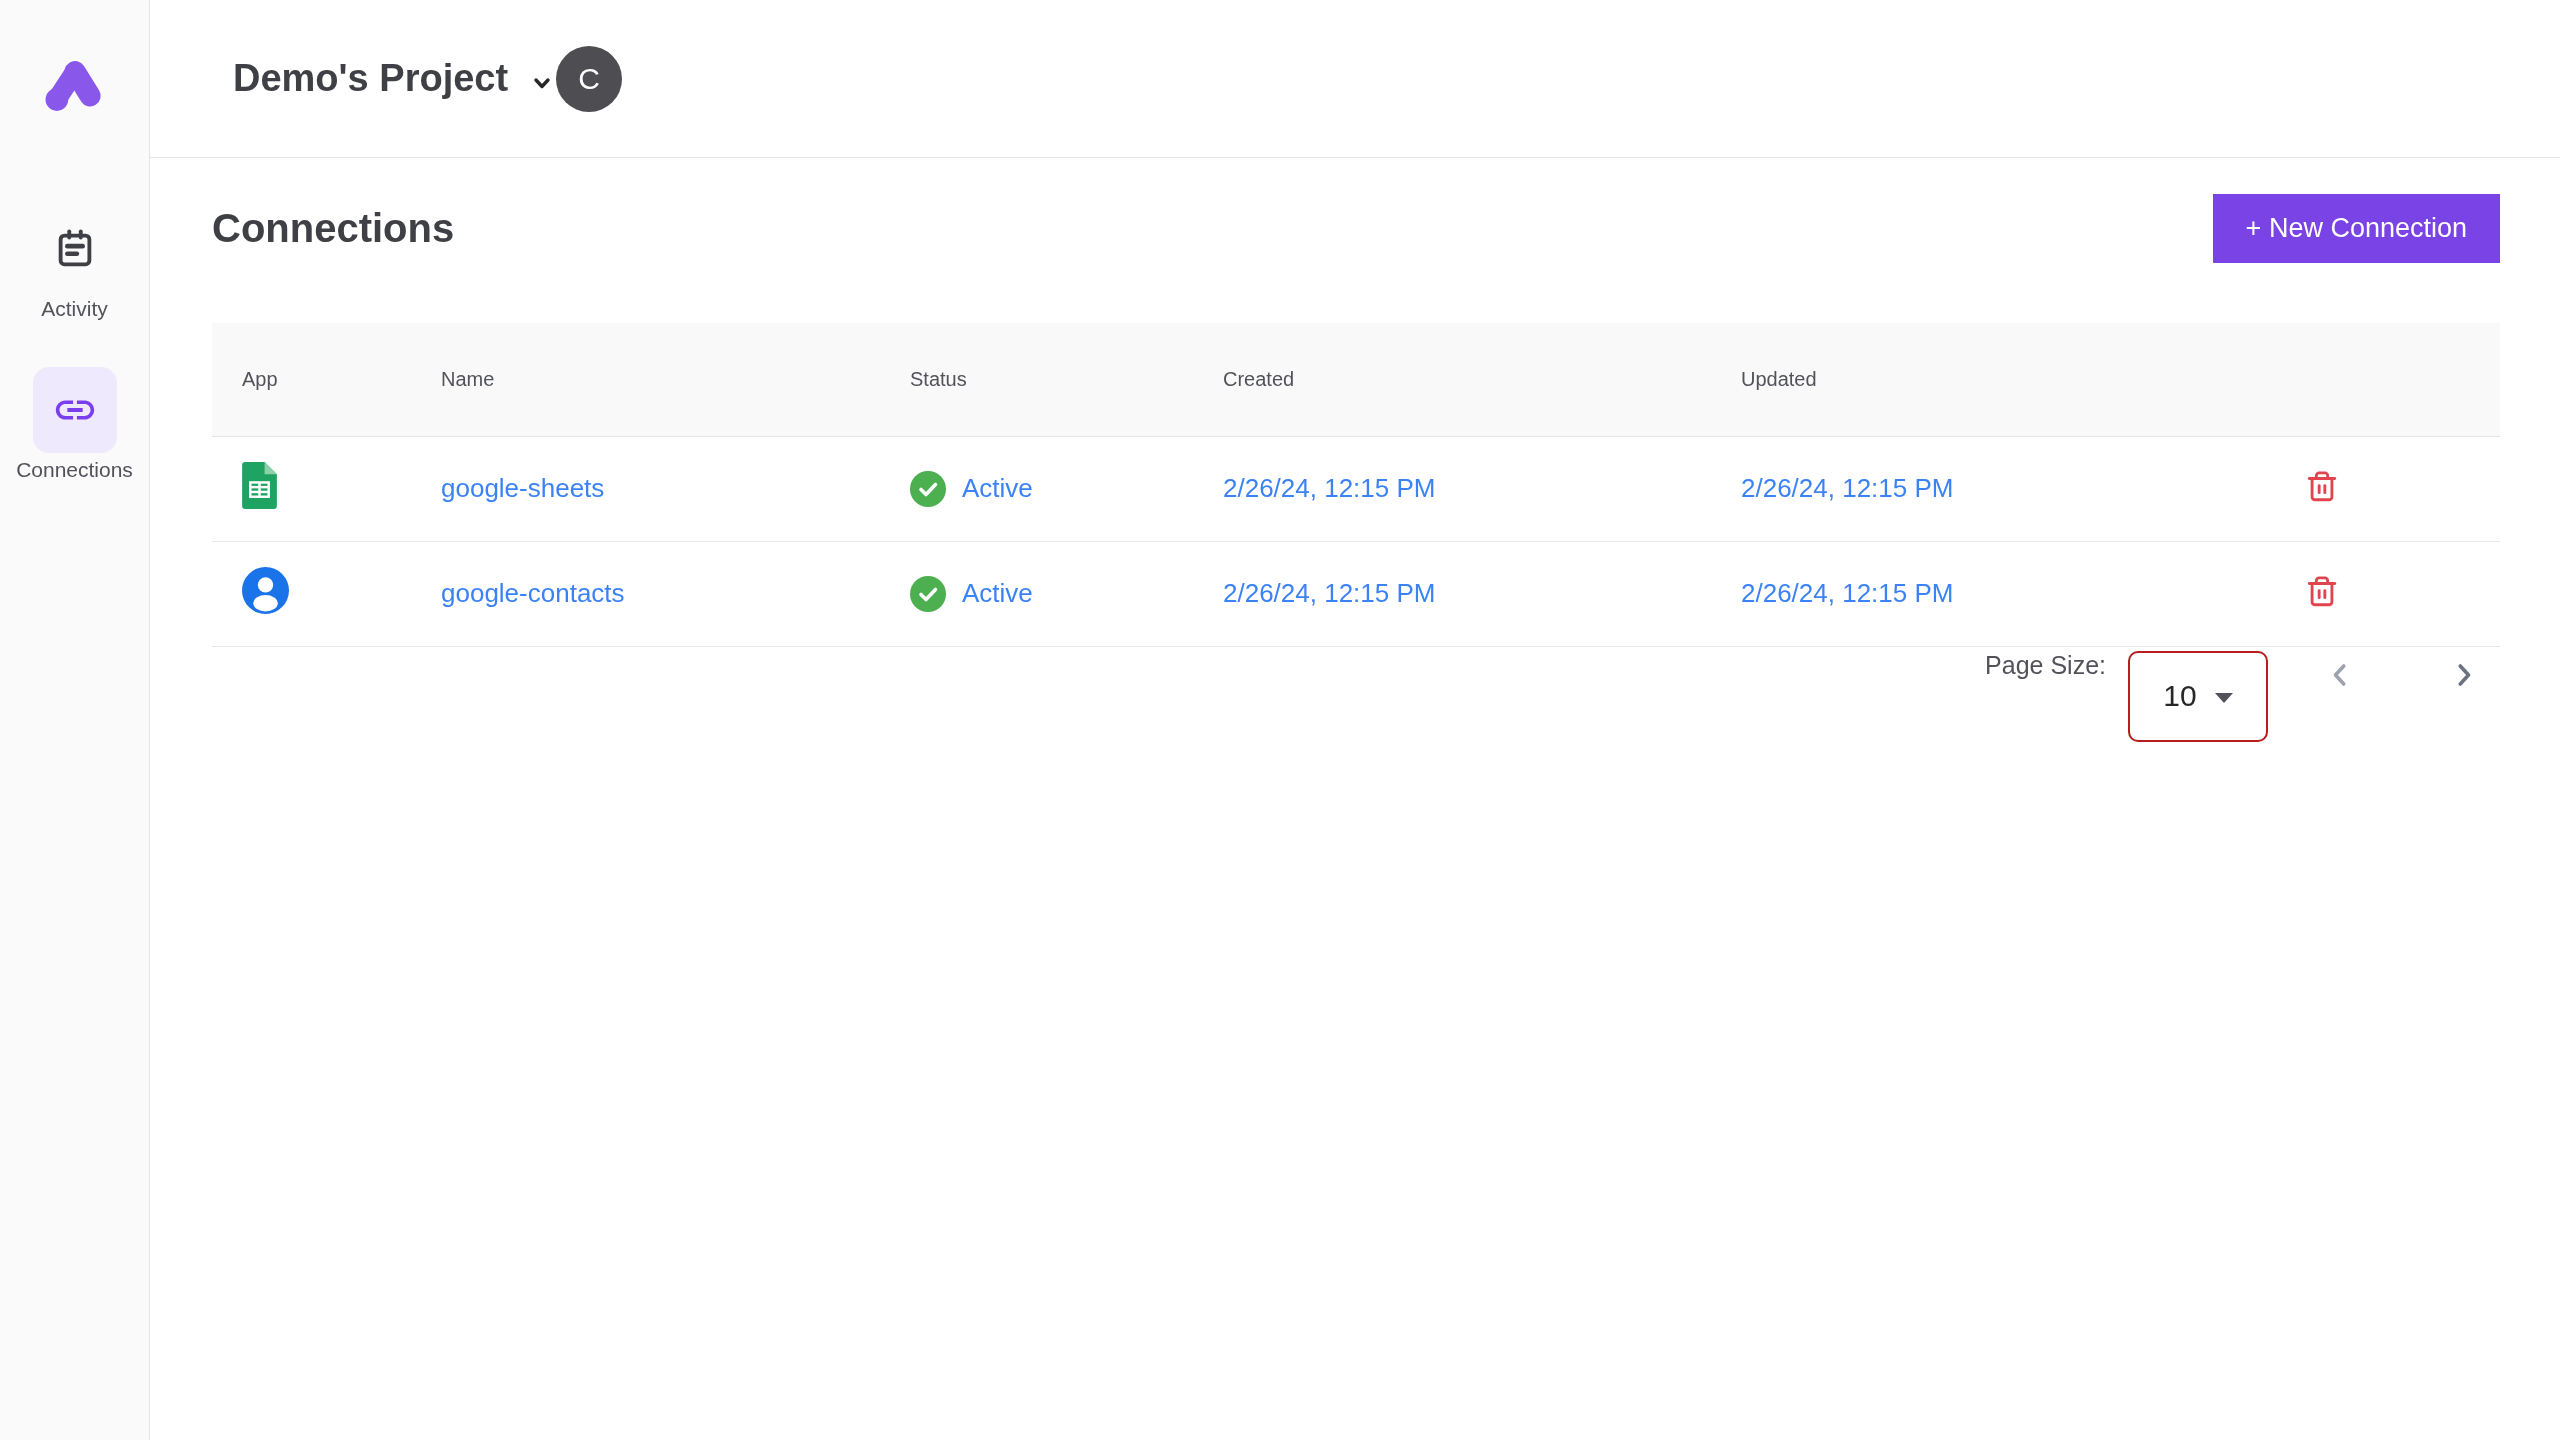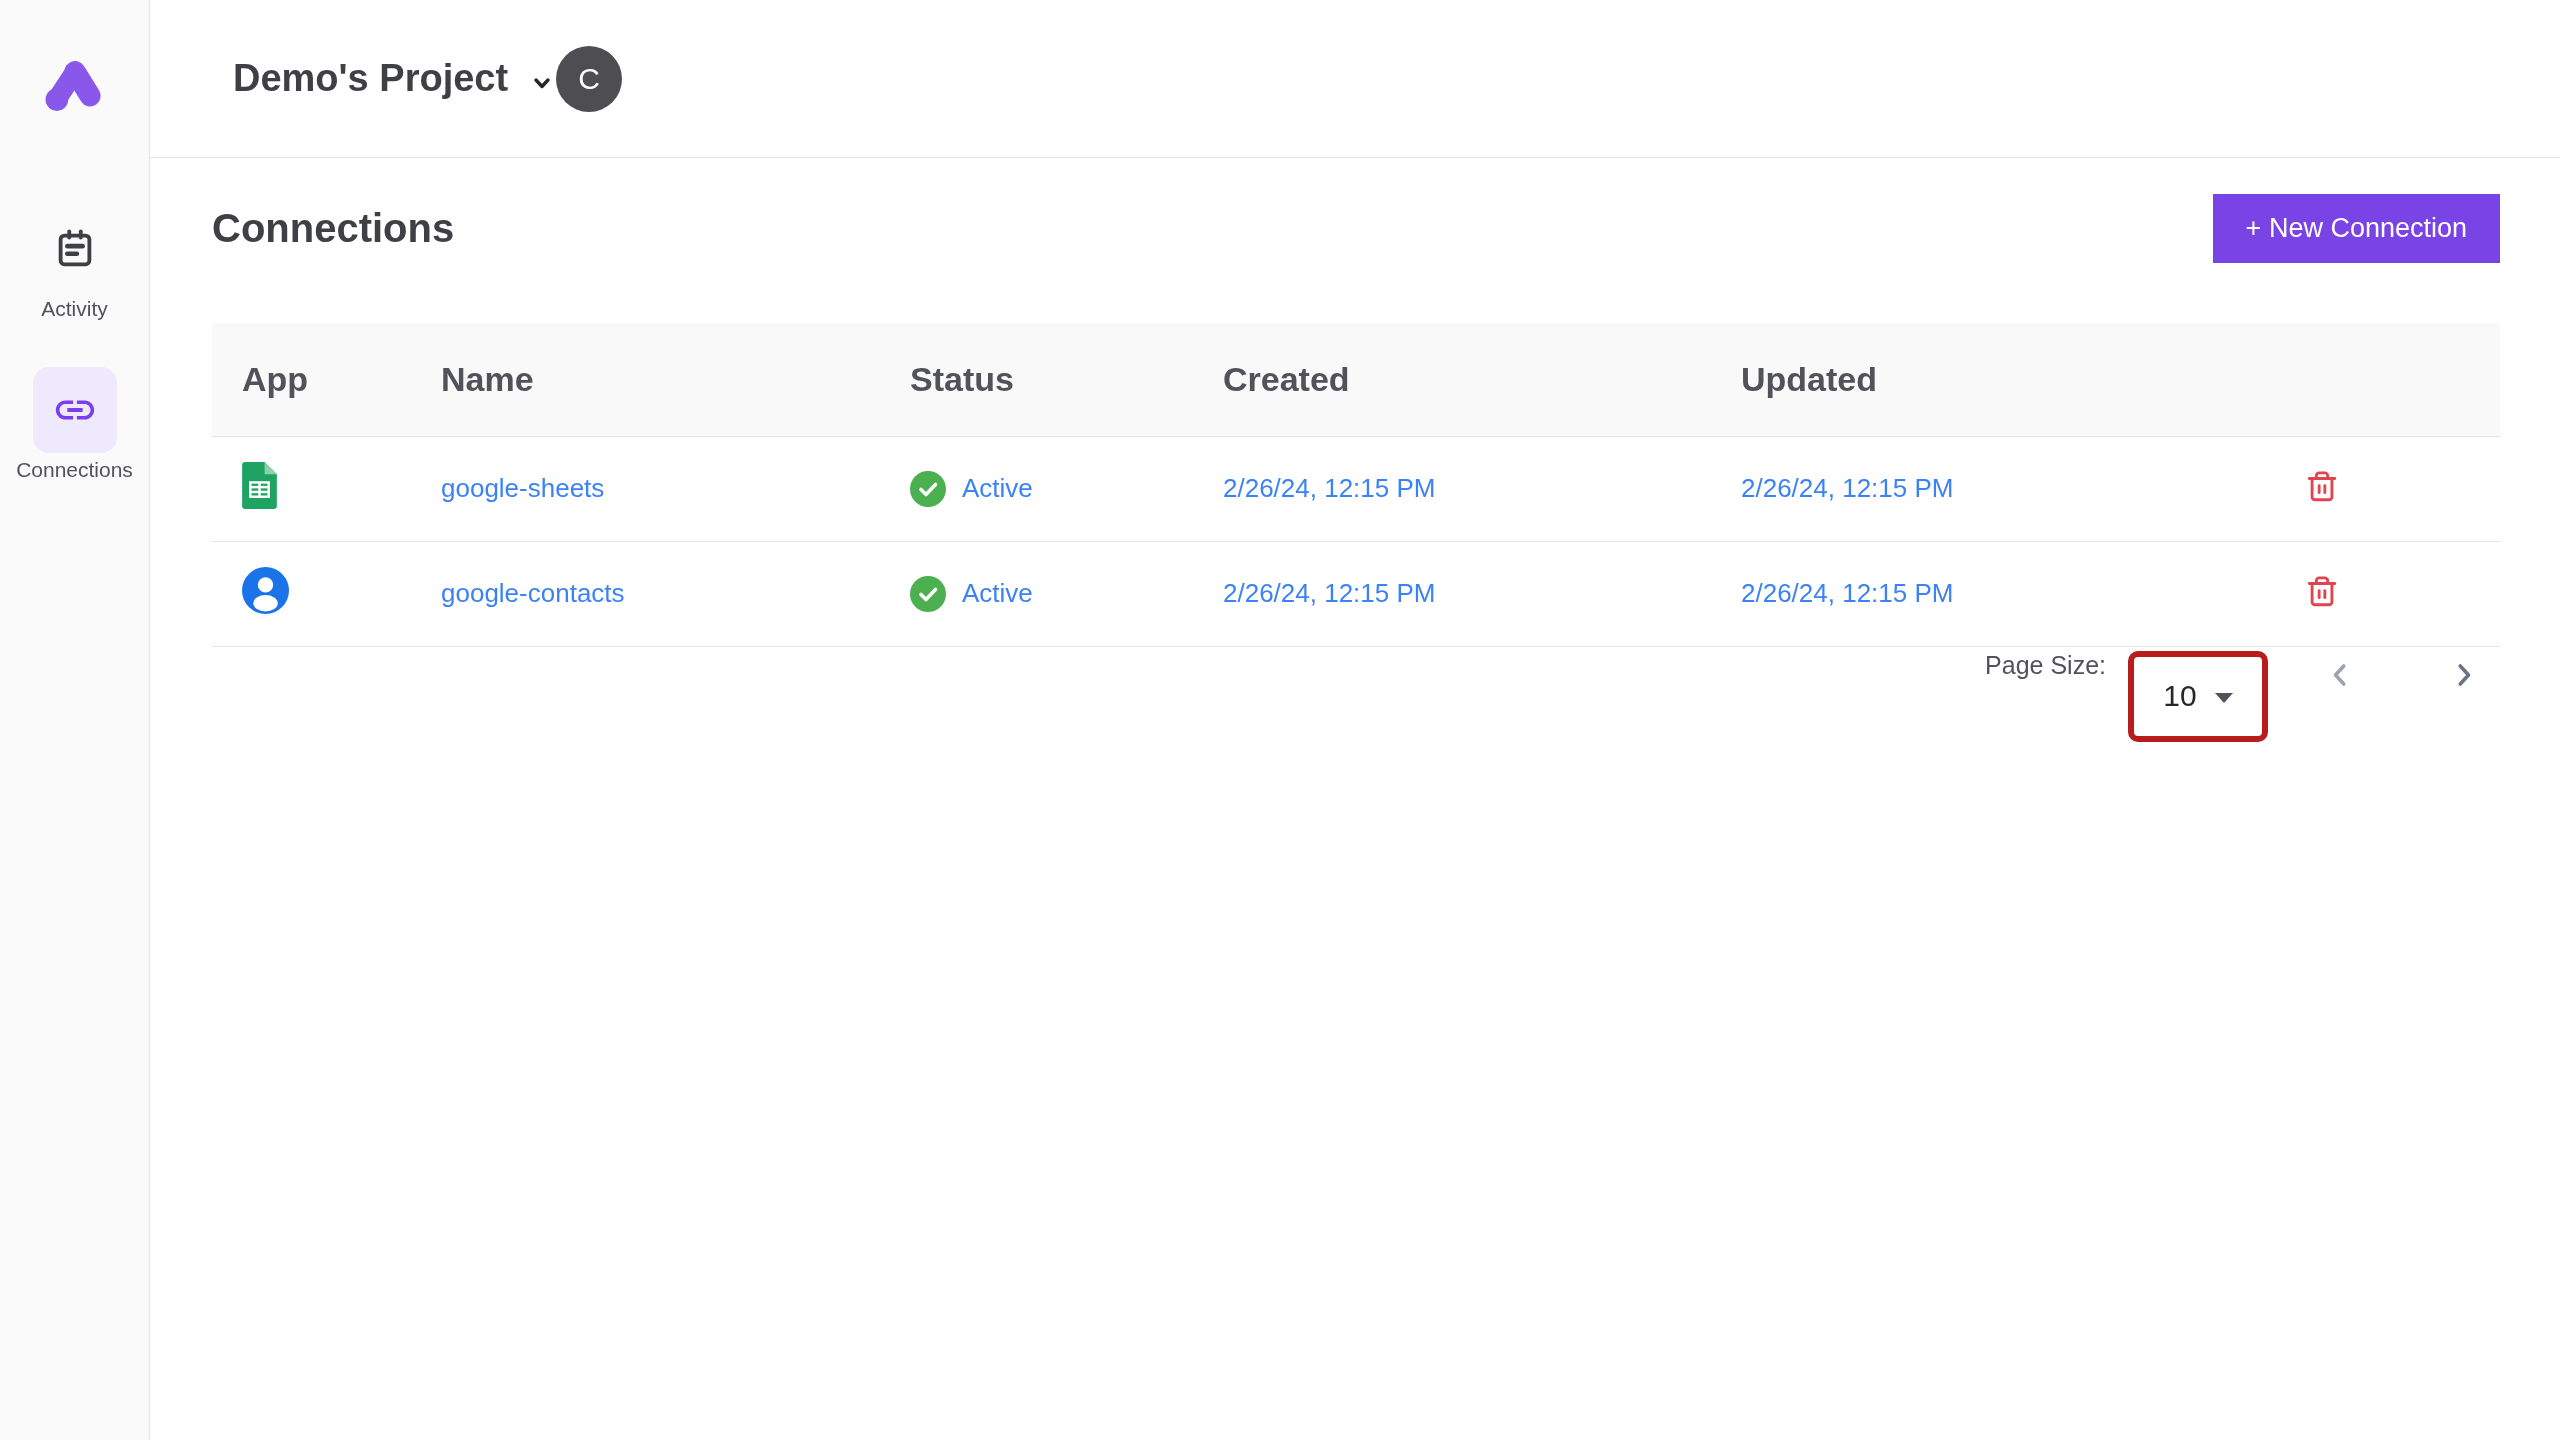--- a/index.html
+++ b/index.html
@@ -51,38 +51,38 @@
   .btn-primary {
     background:#7a43e6; color:#ffffff; border:none; border-radius:0;
     height:69px; padding:0 33px; font-size:27px;
     font-family:"Liberation Sans", sans-serif; cursor:pointer;
   }
 
   
   table { width:2288px; border-collapse:collapse; table-layout:fixed; margin-top:60px; }
   thead tr { background:#f9f9fa; height:113px; }
   thead th {
-    text-align:left; font-weight:700; font-size:34px; color:#52525b;
+    text-align:left; font-weight:400; font-size:20px; color:#52525b;
     border-bottom:1px solid #e4e4e7;
   }
   tbody tr { height:104px; border-bottom:1px solid #e6e6ea; }
   td { font-size:26px; color:#3b82f6; }
   th.col-app, td.col-app { padding-left:30px; }
   .status-cell { display:flex; align-items:center; gap:16px; height:104px; }
   .icon-btn { background:none; border:none; cursor:pointer; padding:4px; line-height:0; }
 
   
   .pagination {
     width:2288px; margin-top:4px;
     display:flex; align-items:flex-start; justify-content:flex-end;
   }
   .page-size-label { font-size:25px; color:#52525b; }
   .page-size-select {
     margin-left:22px; width:140px; height:91px;
-    border:6px solid #b91c1c; border-radius:10px; background:#ffffff;
+    border:2px solid #b91c1c; border-radius:10px; background:#ffffff;
     display:flex; align-items:center; justify-content:center; gap:18px; cursor:pointer;
   }
   .page-size-value { font-size:30px; color:#27272a; }
   .select-caret {
     width:0; height:0; margin-top:4px;
     border-left:9px solid transparent; border-right:9px solid transparent;
     border-top:10px solid #52525b;
   }
   .pager-btn { background:none; border:none; cursor:pointer; line-height:0; padding:6px; }
   .pager-prev { margin-left:48px; }

